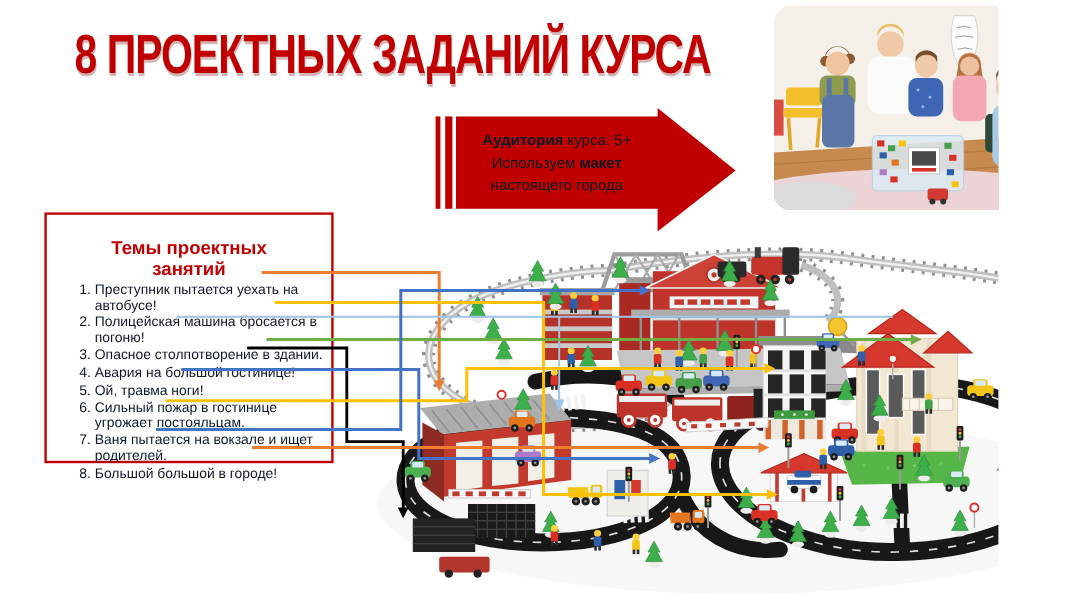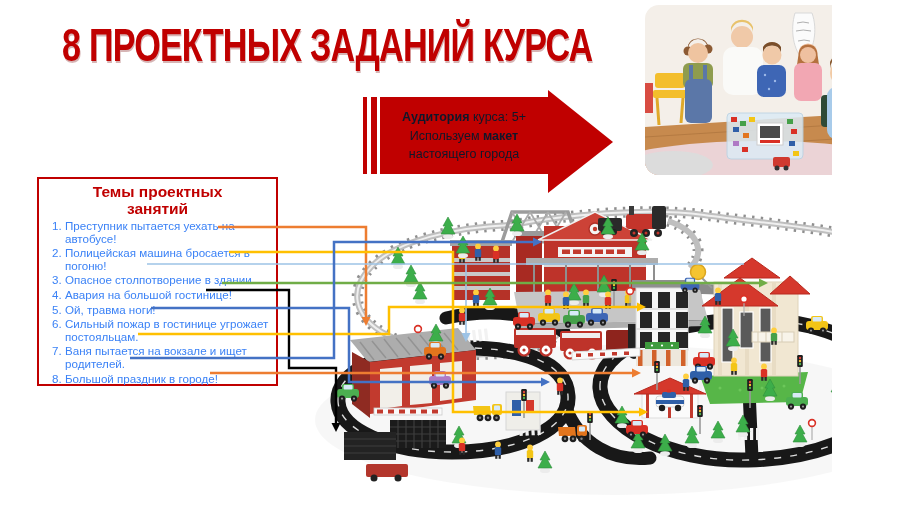--- a/index.html
+++ b/index.html
@@ -11,23 +11,23 @@
          transform:scaleX(0.74);transform-origin:0 0;
          text-shadow:1px 2px 0 rgba(120,8,8,.30);z-index:4;}
   
   .arrow-wrap{position:absolute;left:360px;top:85px;width:260px;height:115px;z-index:4;}
   .arrow-text{position:absolute;left:22px;top:23px;width:164px;color:#0f172a;
               font-size:12.5px;line-height:18.5px;text-align:center;}
   
   .topics-box{position:absolute;left:37px;top:177px;width:241px;height:209px;
               box-sizing:border-box;background:#ffffff;border:2.5px solid #C00000;
               z-index:3;}
-  .topics-title{padding:4px 36px 0;text-align:center;font-size:15.5px;line-height:17px;
+  .topics-title{padding:20px 36px 0;text-align:center;font-size:15.5px;line-height:17px;
                 font-weight:bold;color:#C00000;}
-  .topics-box ol{margin:3px 0 0;padding:0 4px 0 26px;color:#3b82f6;}
+  .topics-box ol{margin:3px 0 0;padding:0 4px 0 40px;color:#0f172a;}
   .topics-box li{font-size:11.6px;line-height:12.6px;margin-bottom:2px;}
   
   #model-svg{position:absolute;left:0;top:0;z-index:1;}
   #connector-layer{position:absolute;left:0;top:0;z-index:5;pointer-events:none;}
   .photo{position:absolute;left:645px;top:5px;width:253px;height:170px;z-index:4;
          border-radius:14px;overflow:hidden;
          box-shadow:inset 0 0 14px 7px #ffffff;}
   .photo svg{display:block;}
   
   .track-ties{fill:none;stroke:#8F8F8F;stroke-width:11;stroke-dasharray:2.4 6.2;}
@@ -478,21 +478,21 @@
   <div class="topics-box">
     <div class="topics-title">Темы проектных занятий</div>
     <ol>
       <li>Преступник пытается уехать на автобусе!</li>
       <li>Полицейская машина бросается в погоню!</li>
       <li>Опасное столпотворение в здании.</li>
       <li>Авария на большой гостинице!</li>
       <li>Ой, травма ноги!</li>
       <li>Сильный пожар в гостинице угрожает постояльцам.</li>
       <li>Ваня пытается на вокзале и ищет родителей.</li>
-      <li>Большой праздник в городе!</li>
+      <li>Большой большой в городе!</li>
     </ol>
   </div>
 
   <svg id="connector-layer" width="900" height="506" viewBox="0 0 900 506">
       <polyline points="218,227 366,227 366,318" fill="none" stroke="#ED7D31" stroke-width="2.5"></polyline>
       <polygon points="361.5,317 366,326 370.5,317" fill="#ED7D31"></polygon>
       <polyline points="229,252 453,252 453,412 640,412" fill="none" stroke="#FFC000" stroke-width="2.5"></polyline>
       <polygon points="639,407.5 648,412 639,416.5" fill="#FFC000"></polygon>
       <polyline points="147,264 744,264" fill="none" stroke="#9DC3E6" stroke-width="1.6"></polyline>
       <polyline points="466,264 466,334" fill="none" stroke="#9DC3E6" stroke-width="1.6"></polyline>

